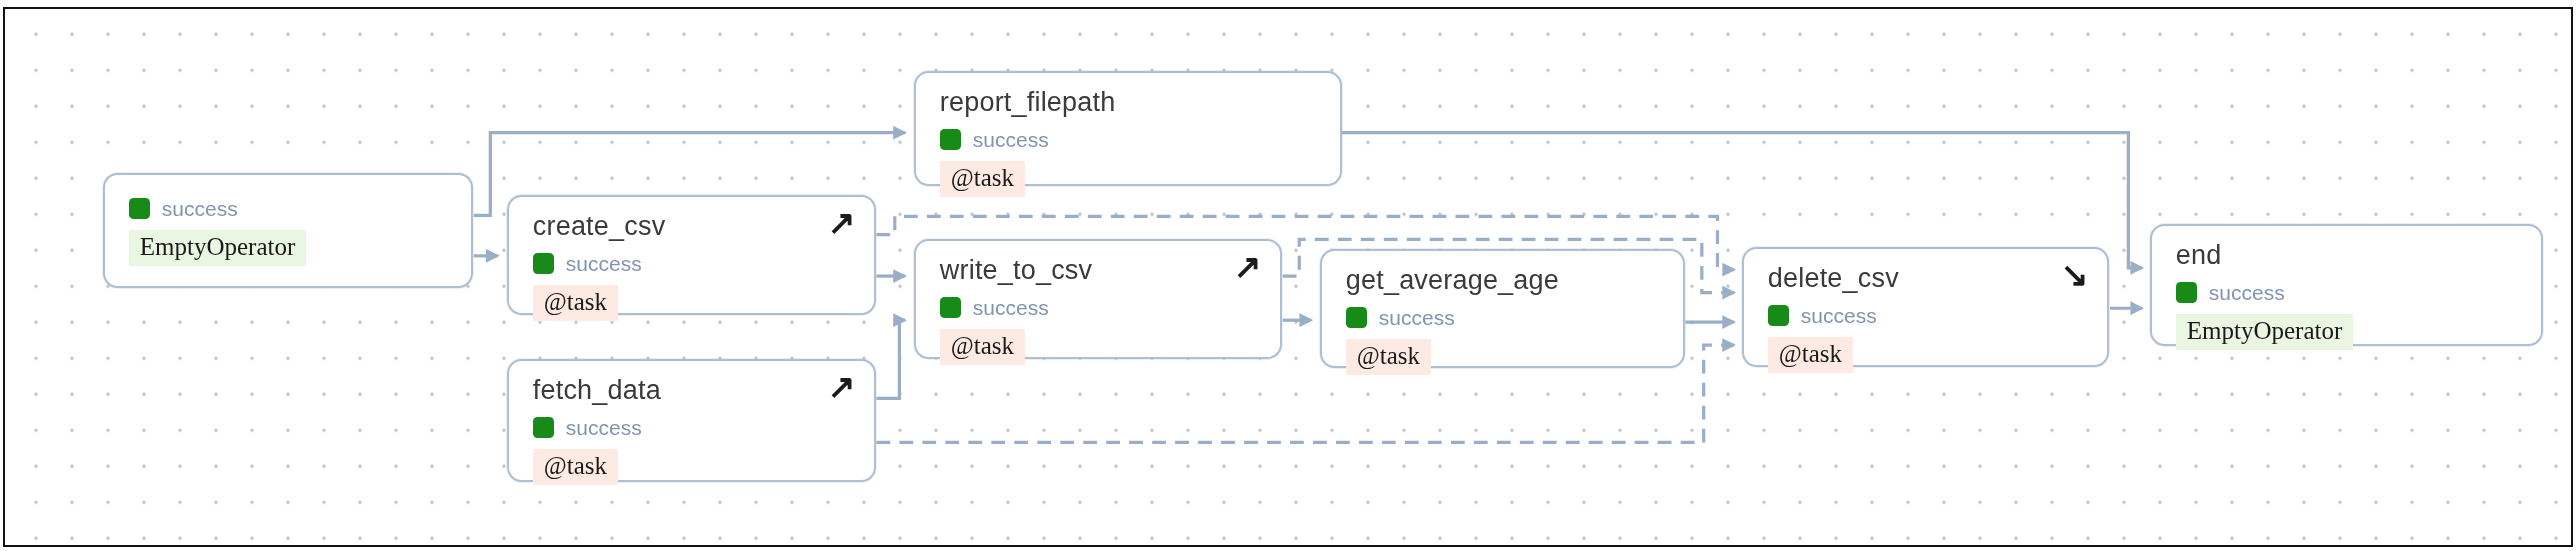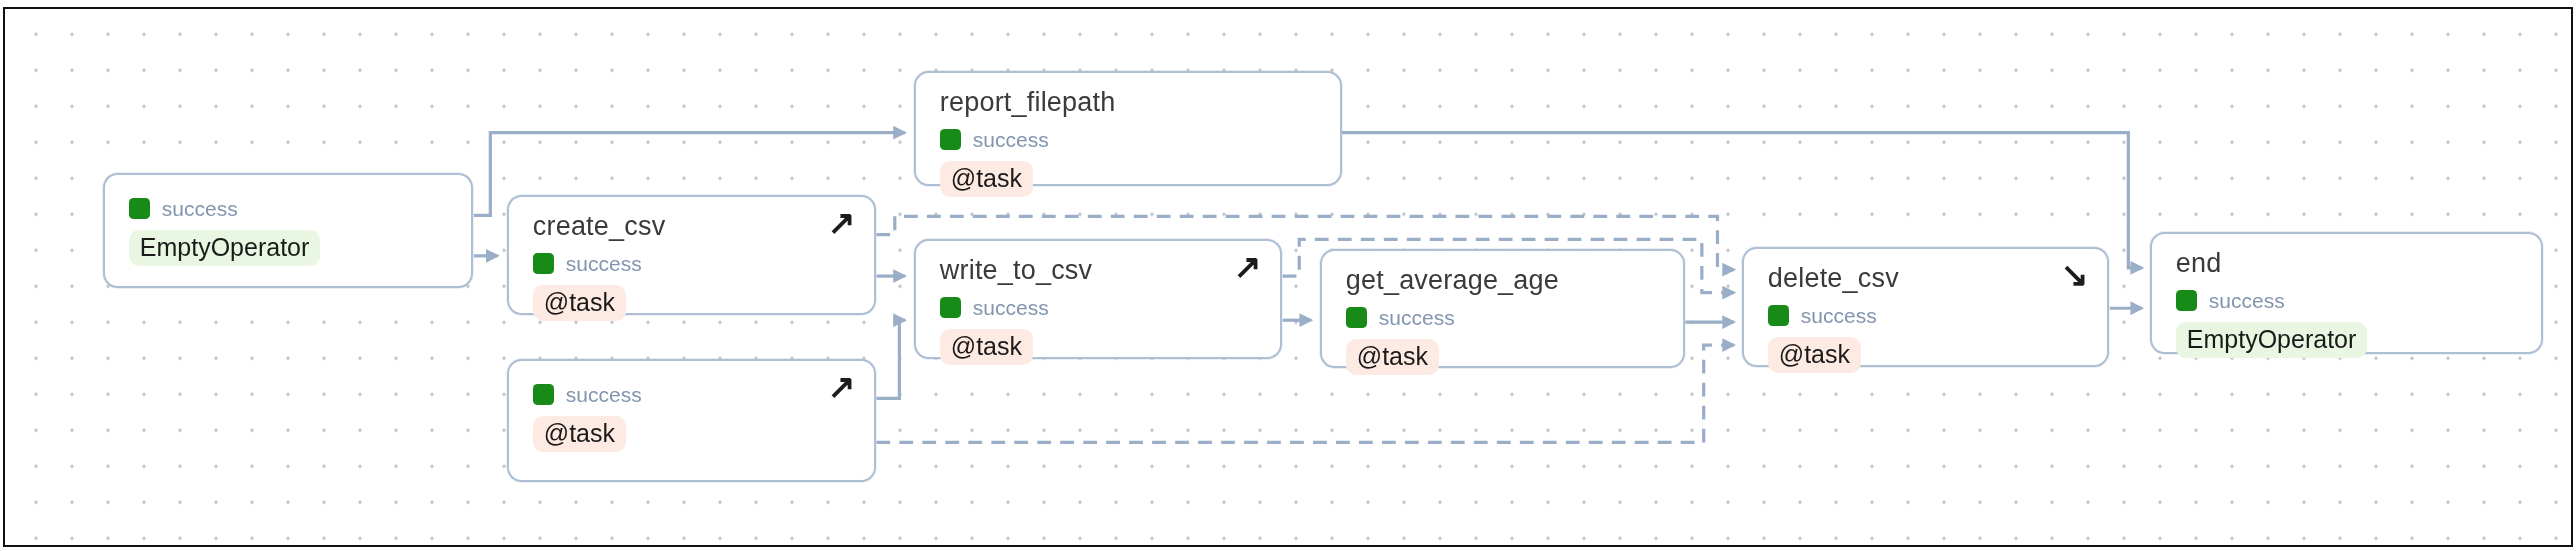--- a/index.html
+++ b/index.html
@@ -15,22 +15,22 @@
   .node{position:absolute;box-sizing:border-box;background:#ffffff;
     border:2.3px solid #aebfd4;border-radius:14.7px;padding:13px 18.4px 0 24px;
     box-shadow:0 0 0 0.9px rgba(170,190,215,.25);}
   .node-title{font-size:27px;color:#3a3a3a;line-height:33px;
     white-space:nowrap;letter-spacing:0.2px;}
   .status-row{display:flex;align-items:center;margin-top:5.5px;height:29px;}
   .status-dot{width:21px;height:21px;border-radius:4.6px;background:#178a17;
     flex:0 0 auto;}
   .status-label{font-size:21px;color:#8295af;margin-left:12px;line-height:27.6px;}
   .op-badge{display:inline-block;margin-top:7.3px;font-size:25px;color:#1a1a1a;
-    padding:2.8px 11px 4.6px 11px;border-radius:10px;line-height:28.5px;
-    white-space:nowrap;}
+    padding:2.8px 11px 4.6px 11px;border-radius:1px;line-height:28.5px;
+    white-space:nowrap;font-family:Liberation Serif, serif;}
   .corner-icon{position:absolute;top:7.3px;right:18.4px;font-size:33px;
     font-weight:bold;color:#1c1c1c;line-height:35px;}
 </style>
 </head>
 <body>
 
 <div class="frame">
   <div class="canvas">
 
     <svg class="edges" xmlns="http://www.w3.org/2000/svg" viewBox="0 0 2792 582" width="2565" height="535">
@@ -66,20 +66,21 @@
       <div class="node-title">create_csv</div>
       <div class="status-row">
         <span class="status-dot"></span>
         <span class="status-label">success</span>
       </div>
       <span class="op-badge" style="background: rgb(253, 234, 227);">@task</span>
     </div>
 
     <div class="node" style="left: 502px; top: 350px; width: 369px; height: 123px;">
       <span class="corner-icon">↗</span>
+      <div class="node-title">fetch_data</div>
       <div class="status-row">
         <span class="status-dot"></span>
         <span class="status-label">success</span>
       </div>
       <span class="op-badge" style="background: rgb(253, 234, 227);">@task</span>
     </div>
 
     <div class="node" style="left: 909px; top: 62px; width: 428px; height: 115px;">
       
       <div class="node-title">report_filepath</div>
@@ -113,21 +114,21 @@
     <div class="node" style="left: 1737px; top: 238px; width: 367px; height: 120px;">
       <span class="corner-icon">↘</span>
       <div class="node-title">delete_csv</div>
       <div class="status-row">
         <span class="status-dot"></span>
         <span class="status-label">success</span>
       </div>
       <span class="op-badge" style="background: rgb(253, 234, 227);">@task</span>
     </div>
 
-    <div class="node" style="left: 2145px; top: 215px; width: 393px; height: 122px; margin-top: 8px;">
+    <div class="node" style="left: 2145px; top: 215px; width: 393px; height: 122px;">
       
       <div class="node-title">end</div>
       <div class="status-row">
         <span class="status-dot"></span>
         <span class="status-label">success</span>
       </div>
       <span class="op-badge" style="background: rgb(232, 246, 226);">EmptyOperator</span>
     </div>
 
   </div>

